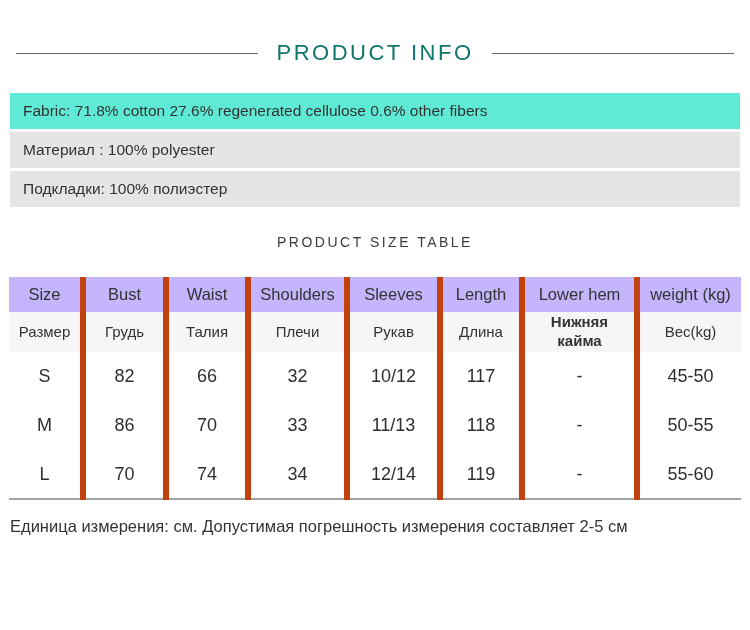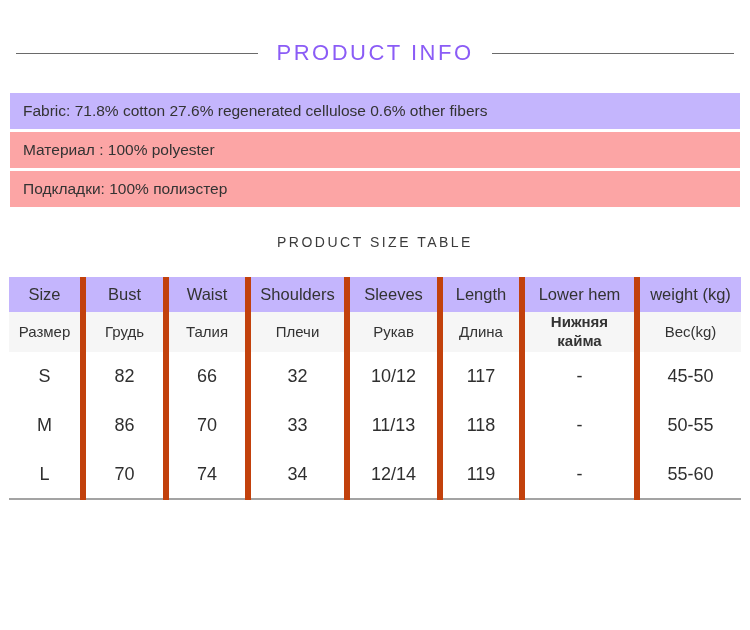--- a/index.html
+++ b/index.html
@@ -21,39 +21,39 @@
     height: 30px;
   }
   .title-line {
     flex: 1 1 auto;
     height: 1px;
     background: #6a6a6a;
   }
   .title-text {
     font-size: 22px;
     letter-spacing: 2.5px;
-    color: #8b5cf6;
+    color: #0f766e;
     margin: 0 18px;
     white-space: nowrap;
   }
 
   
   .info-list { margin: 25px 10px 0 10px; }
   .info-row {
     height: 36px;
     line-height: 36px;
     padding-left: 13px;
     font-size: 15.5px;
     color: #333333;
     margin-bottom: 3px;
     white-space: nowrap;
     overflow: hidden;
   }
-  .row-a { background: #c4b5fd; }
-  .row-b { background: #fca5a5; }
+  .row-a { background: #5eead4; }
+  .row-b { background: #e5e5e5; }
 
   
   .size-title {
     margin-top: 20px;
     text-align: center;
     font-size: 14px;
     letter-spacing: 2.5px;
     color: #3b3b3b;
     line-height: 30px;
   }
@@ -180,13 +180,14 @@
       <td>34</td>
       <td>12/14</td>
       <td>119</td>
       <td>-</td>
       <td>55-60</td>
     </tr>
   </tbody>
 </table>
 
 <div class="footer">
+  <div class="footer-line2">Единица измерения: см. Допустимая погрешность измерения составляет 2-5 см</div>
 </div>
 
 </body></html>

